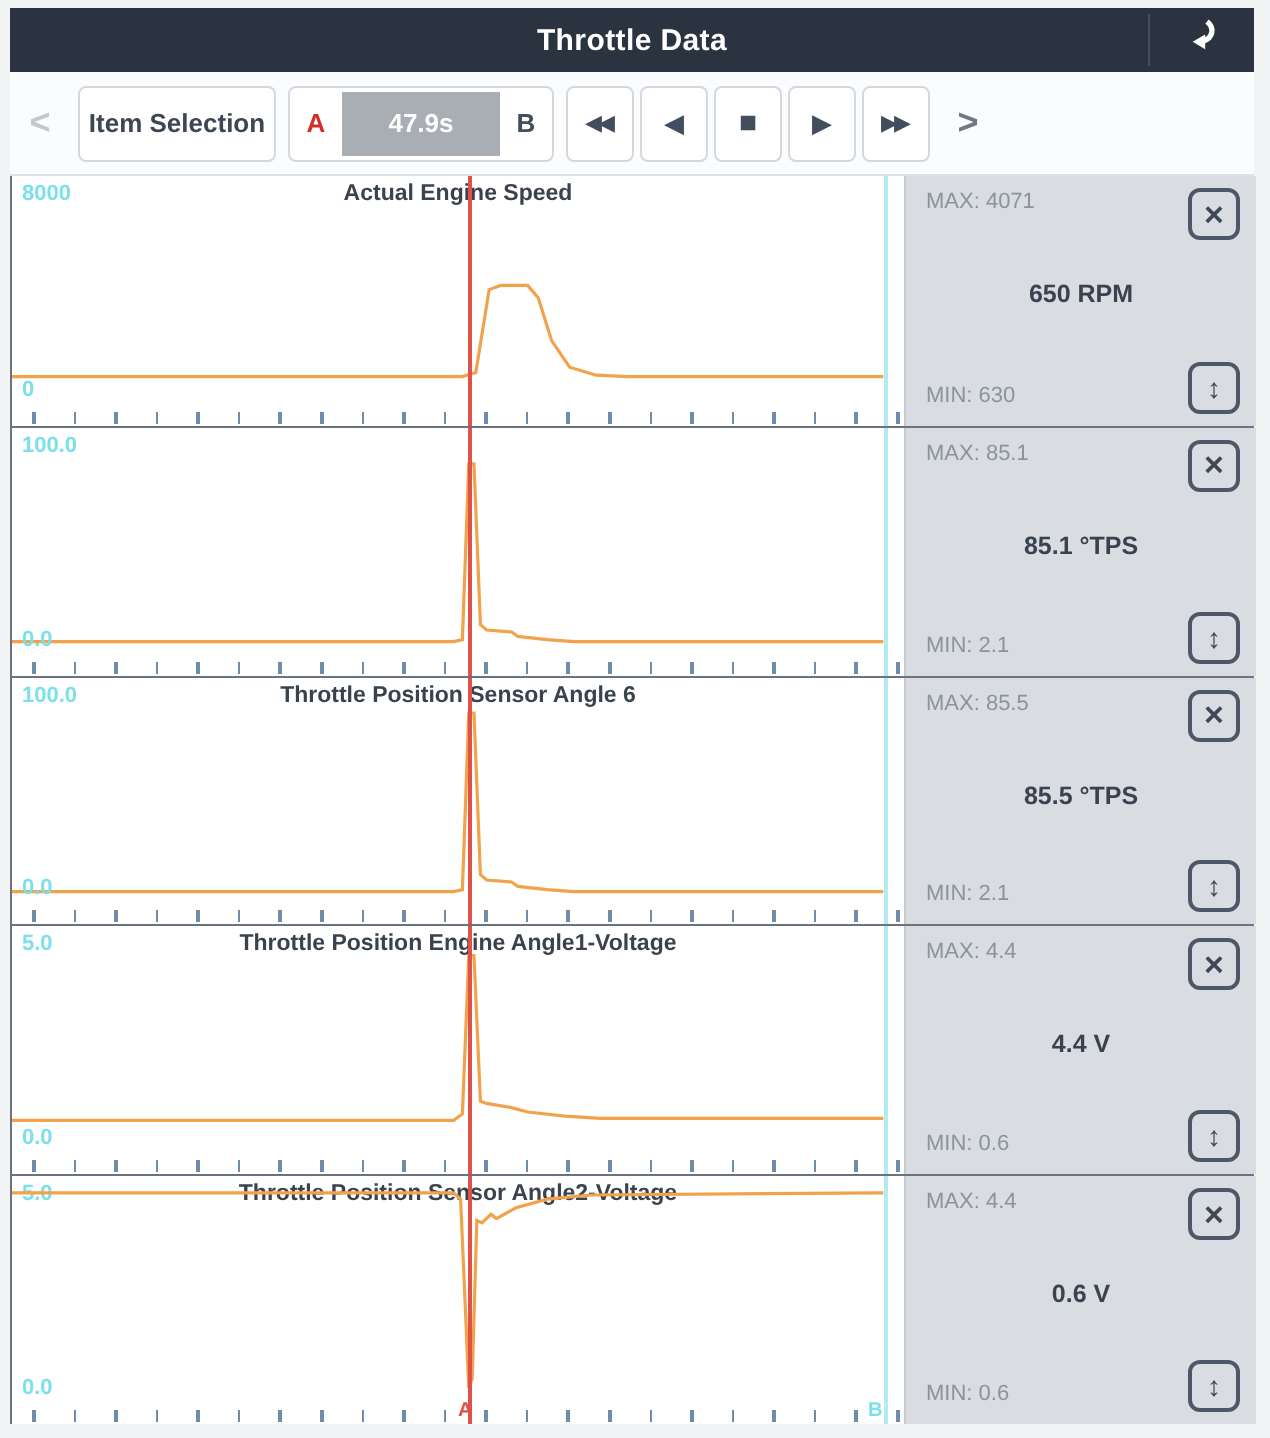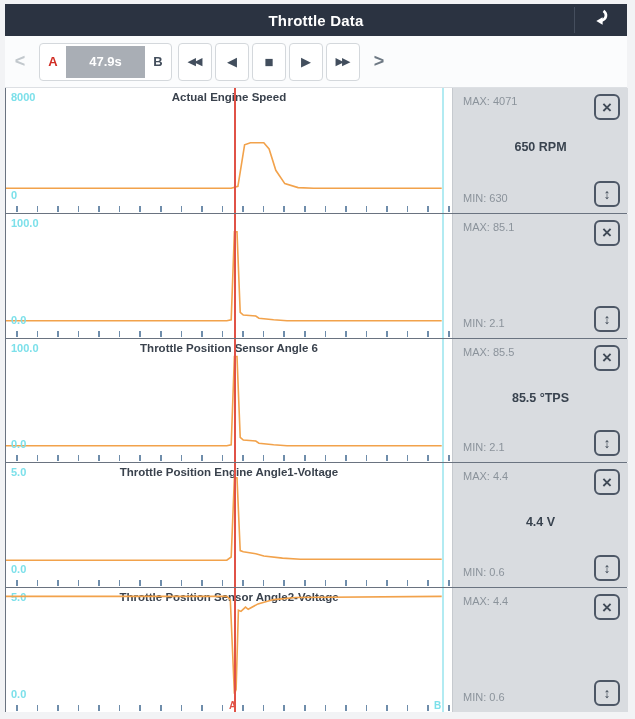--- a/index.html
+++ b/index.html
@@ -79,20 +79,21 @@
       <svg width="22" height="18" viewBox="0 0 24 20">
         <path d="M17 2 C 21 5 21 11 14.5 13" stroke="#ffffff" stroke-width="3" fill="none"></path>
         <path d="M16 9.2 L9 13.2 L16 17.4 Z" fill="#ffffff"></path>
       </svg>
     </span>
   </div>
 </div>
 
 <div class="toolbar">
   <div class="chev left">&lt;</div>
+  <div class="tb-btn btn-item">Item Selection</div>
   <div class="ab-group">
     <div class="ab-a">A</div>
     <div class="ab-time">47.9s</div>
     <div class="ab-b">B</div>
   </div>
   <div class="play-group">
     <div class="pb-btn pb-double">◀◀</div>
     <div class="pb-btn pb-single">◀</div>
     <div class="pb-btn pb-stop">■</div>
     <div class="pb-btn pb-single">▶</div>
@@ -184,20 +185,21 @@
           <div class="tick" style="left: 421.429px;"></div>
           <div class="tick" style="left: 442px;"></div>
         </div>
 
     </div>
     <div class="side">
       <div class="max">MAX: 85.1</div>
       <div class="sq-btn close">
         <span class="close-glyph">×</span>
       </div>
+      <div class="value">85.1 °TPS</div>
       <div class="min">MIN: 2.1</div>
       <div class="sq-btn expand">
         <span class="expand-glyph">↕</span>
       </div>
     </div>
   </div>
 
   <div class="panel-row">
     <div class="plot">
       <div class="scale-max">100.0</div>
@@ -331,19 +333,20 @@
           <div class="tick" style="left: 442px;"></div>
         </div>
       <div class="mark-a" style="display: block;">A</div>
       <div class="mark-b" style="display: block;">B</div>
     </div>
     <div class="side">
       <div class="max">MAX: 4.4</div>
       <div class="sq-btn close">
         <span class="close-glyph">×</span>
       </div>
+      <div class="value">0.6 V</div>
       <div class="min">MIN: 0.6</div>
       <div class="sq-btn expand">
         <span class="expand-glyph">↕</span>
       </div>
     </div>
   </div>
 </div>
 
 </body></html>

